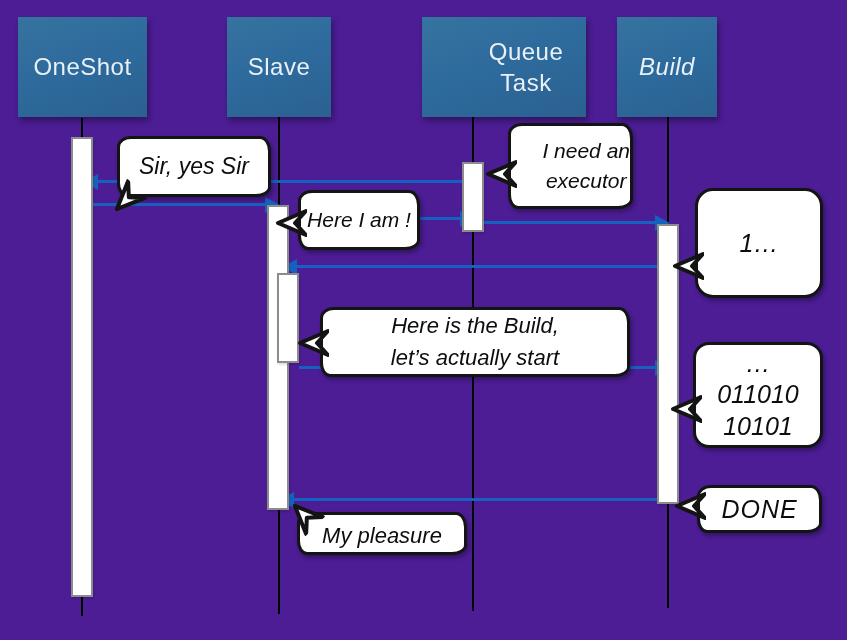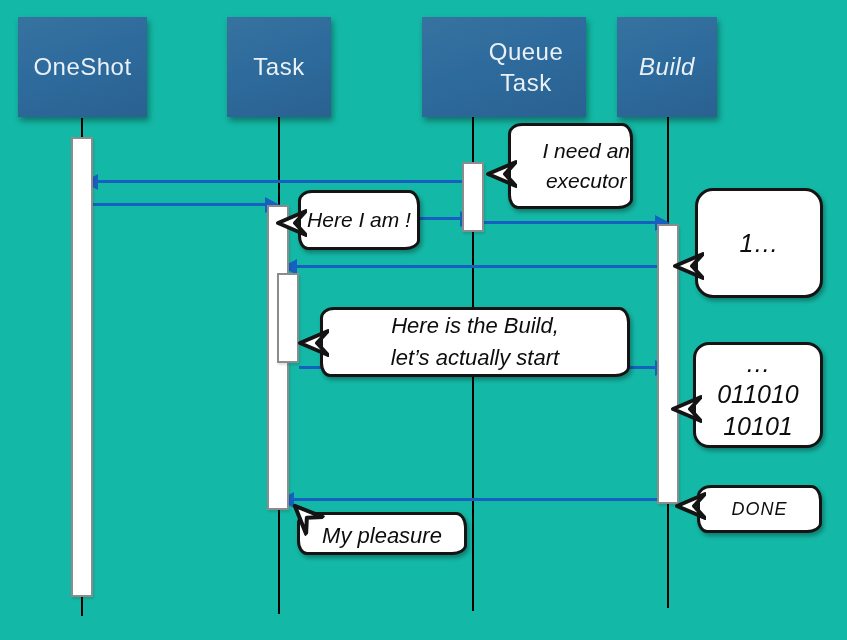--- a/index.html
+++ b/index.html
@@ -4,21 +4,21 @@
 <style>
   :root{
     --actor-fill:#2e6b9d;
     --actor-fill-dark:#2a6191;
     --arrow:#1661bf;
     --bar-border:#8c8c8c;
     --ink:#141414;
   }
   html,body{margin:0;padding:0;background:#fff;}
   .stage{
-    position:relative;width:847px;height:640px;background:#14b8a6;overflow:hidden;
+    position:relative;width:847px;height:640px;background:#4c1d95;overflow:hidden;
     font-family:"Liberation Sans",sans-serif;
   }
   
   .lifeline{position:absolute;width:2px;background:#000;z-index:1;}
   
   .actor{
     position:absolute;top:17px;height:100px;z-index:4;
     background:linear-gradient(160deg,#37739f 0%,var(--actor-fill) 45%,var(--actor-fill-dark) 100%);
     color:#e9f0f6;display:flex;align-items:center;justify-content:center;text-align:center;
     font-size:24px;font-weight:300;letter-spacing:.5px;line-height:1.3;
@@ -86,29 +86,35 @@
   <div class="bar" style="left:71px;top:137px;height:460px;"></div>
   <div class="bar" style="left:267px;top:205px;height:305px;"></div>
   <div class="bar" style="left:277px;top:273px;height:90px;"></div>
   <div class="bar" style="left:462px;top:162px;height:70px;"></div>
   <div class="bar" style="left:657px;top:224px;height:280px;"></div>
 
   <div class="actor" style="left:18px;width:129px;">
     <span class="lbl">OneShot</span>
   </div>
   <div class="actor" style="left:227px;width:104px;">
-    <span class="lbl">Task</span>
+    <span class="lbl">Slave</span>
   </div>
   <div class="actor" style="left:422px;width:120px;padding-left:44px;">
     <span class="lbl">Queue Task</span>
   </div>
   <div class="actor" style="left:617px;width:100px;font-style:italic;">
     <span class="lbl">Build</span>
   </div>
 
+  <div class="bubble" style="left:117px;top:136px;width:154px;height:61px;font-size:23px;">
+    <svg class="tail" style="left:-10px;bottom:-22px;transform:rotate(-45deg);" width="32" height="32" viewBox="0 0 32 32">
+      <polygon points="31,4 3,16 31,28 20,16" fill="#fff" stroke="#141414" stroke-width="4" stroke-linejoin="round"></polygon>
+    </svg>
+    <span>Sir, yes Sir</span>
+  </div>
 
   <div class="bubble" style="left:508px;top:123px;width:125px;height:86px;font-size:21px;justify-content:flex-end;">
     <svg class="tail" style="left:-26px;top:32px;" width="32" height="32" viewBox="0 0 32 32">
       <polygon points="31,4 3,16 31,28 20,16" fill="#fff" stroke="#141414" stroke-width="4" stroke-linejoin="round"></polygon>
     </svg>
     <span>I need an
 executor</span>
   </div>
 
   <div class="bubble" style="left:298px;top:190px;width:122px;height:60px;font-size:21px;justify-content:center;">
@@ -135,21 +141,21 @@
 
   <div class="bubble" style="left:693px;top:342px;width:130px;height:106px;font-size:25px;line-height:1.25;border-radius:16px;">
     <svg class="tail" style="left:-26px;top:48px;" width="32" height="32" viewBox="0 0 32 32">
       <polygon points="31,4 3,16 31,28 20,16" fill="#fff" stroke="#141414" stroke-width="4" stroke-linejoin="round"></polygon>
     </svg>
     <span>…
 011010
 10101</span>
   </div>
 
-  <div class="bubble" style="left:697px;top:485px;width:125px;height:48px;font-size:18px;letter-spacing:1px;">
+  <div class="bubble" style="left:697px;top:485px;width:125px;height:48px;font-size:25px;letter-spacing:1px;">
     <svg class="tail" style="left:-26px;top:2px;" width="32" height="32" viewBox="0 0 32 32">
       <polygon points="31,4 3,16 31,28 20,16" fill="#fff" stroke="#141414" stroke-width="4" stroke-linejoin="round"></polygon>
     </svg>
     <span>DONE</span>
   </div>
 
   <div class="bubble" style="left:297px;top:512px;width:170px;height:43px;font-size:22px;align-items:flex-end;">
     <svg class="tail" style="left:-12px;top:-16px;transform:rotate(45deg);" width="32" height="32" viewBox="0 0 32 32">
       <polygon points="31,4 3,16 31,28 20,16" fill="#fff" stroke="#141414" stroke-width="4" stroke-linejoin="round"></polygon>
     </svg>

